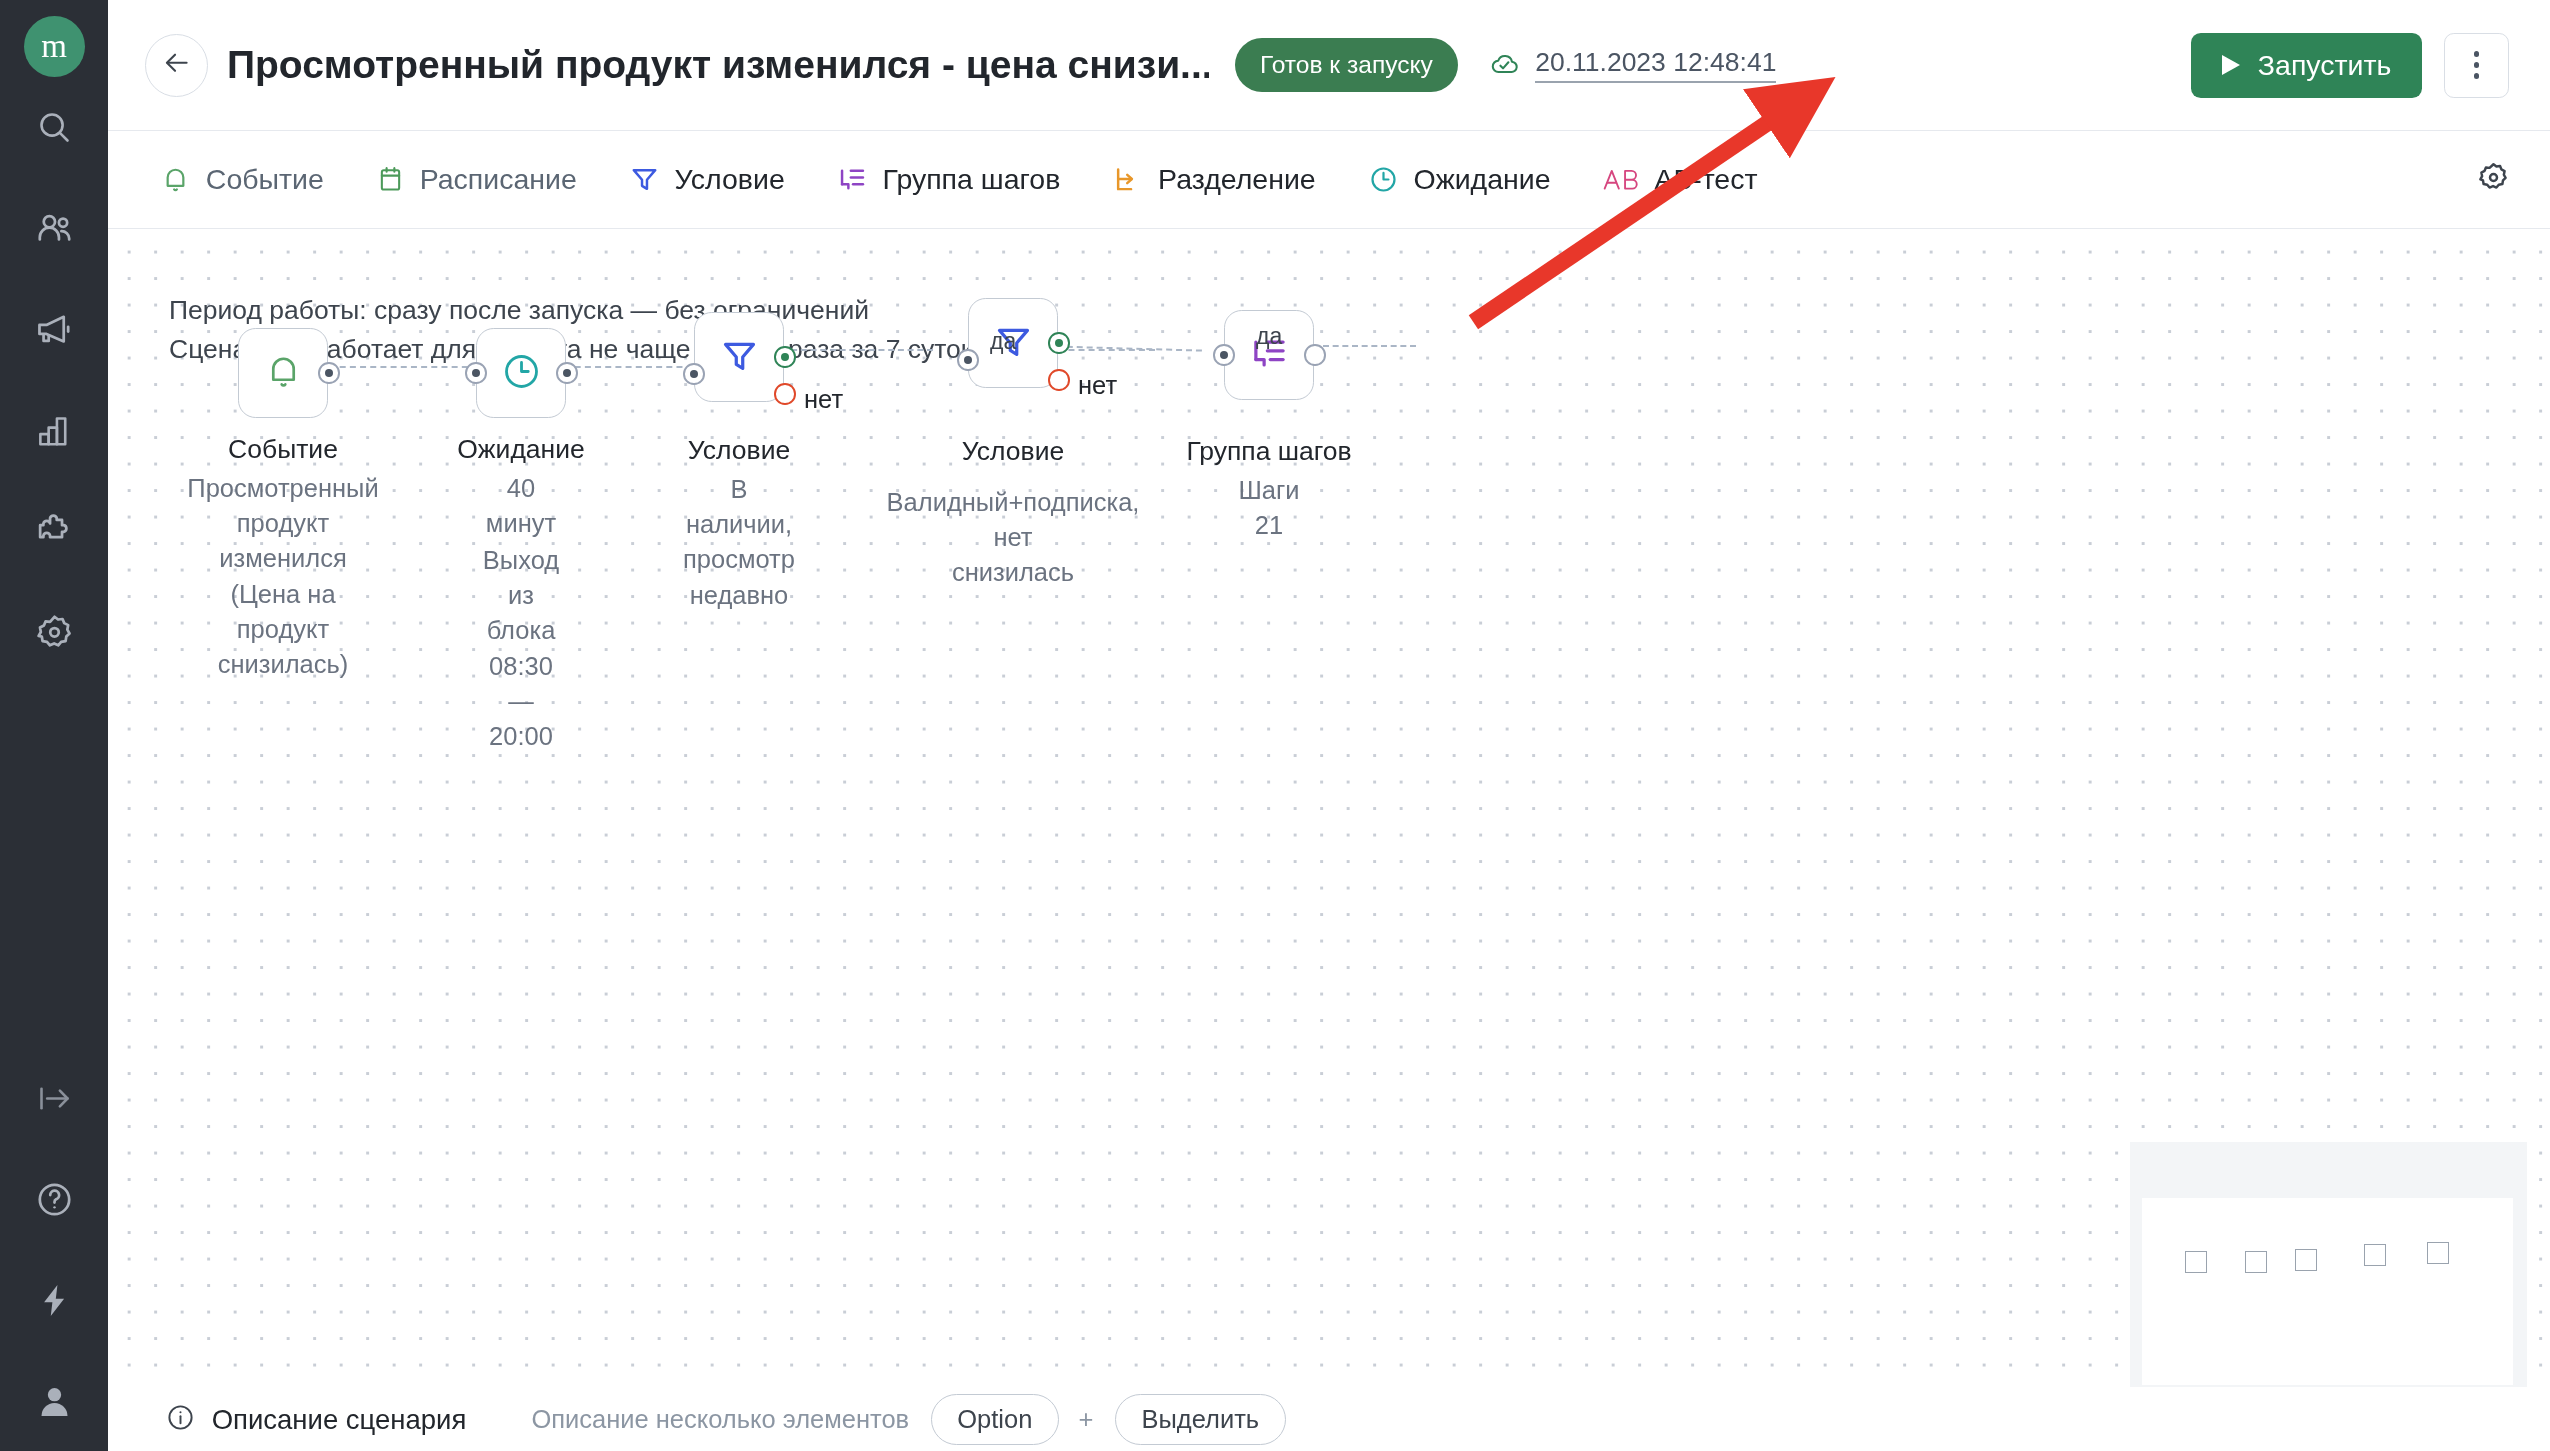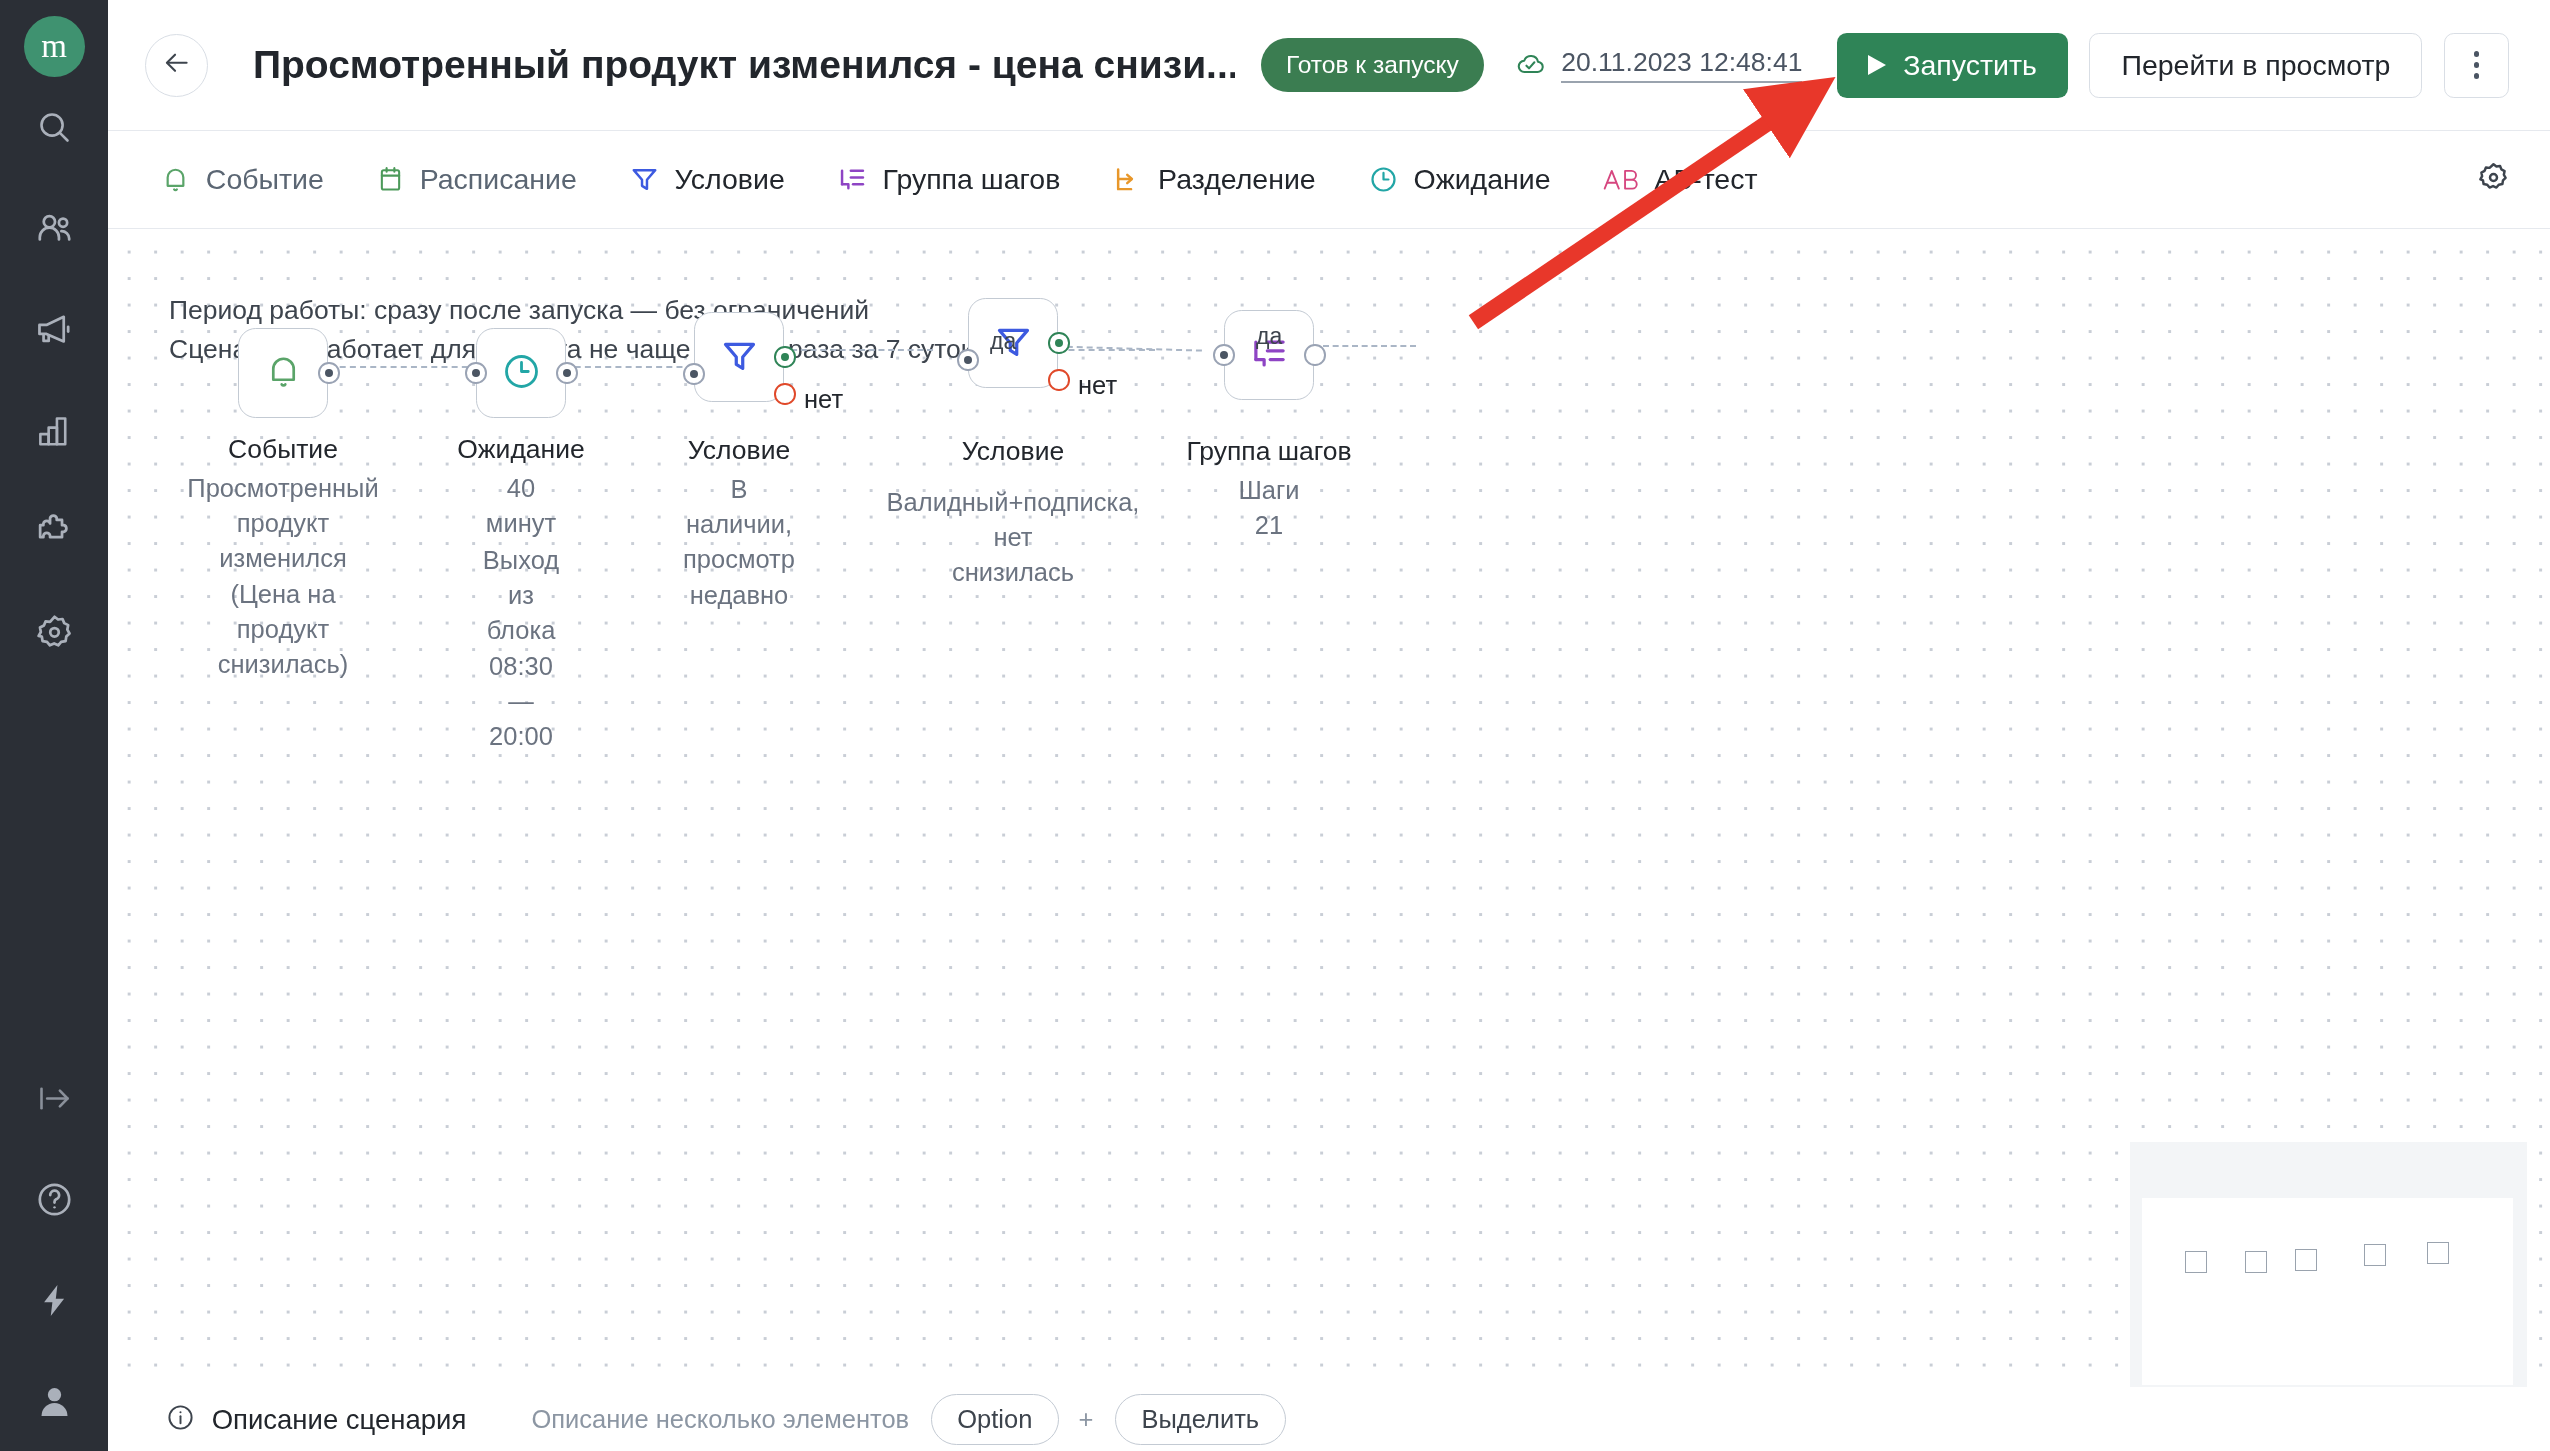--- a/index.html
+++ b/index.html
@@ -44,21 +44,21 @@
   }
   .backbtn {
     width: 63px; height: 63px; border-radius: 50%;
     border: 1px solid #d9dee5; background: #fff;
     display: flex; align-items: center; justify-content: center;
     flex: 0 0 auto; cursor: pointer;
   }
   #title {
     font-size: 39px; color: #22262c; font-weight: 700;
     white-space: nowrap; overflow: hidden;
-    margin-left: 45px;
+    margin-left: 19px;
     max-width: 982px;
   }
   .status-pill {
     margin-left: 25.5px; flex: 0 0 auto;
     background: #3b7d51; color: #fff;
     font-size: 24.6px; border-radius: 39px;
     padding: 12.8px 25.5px; white-space: nowrap; cursor: pointer;
   }
   .saved {
     margin-left: 31px; display: flex; align-items: center; gap: 12.8px;
@@ -329,21 +329,20 @@
           <path d="M7 18.2a4.1 4.1 0 0 1-.3-8.2 5.2 5.2 0 0 1 10 .7 3.7 3.7 0 0 1-.6 7.5z"></path>
           <polyline points="8.3,13.6 10.2,15.5 14.1,11.1"></polyline>
         </svg></span>
       <span class="ts">20.11.2023 12:48:41</span>
     </div>
     <div class="hspacer"></div>
     <div class="btn-run">
       <span class="tri"></span>
       <span>Запустить</span>
     </div>
-    <div class="btn-ghost">Перейти в просмотр</div>
     <div class="btn-kebab">
       <i></i>
       <i></i>
       <i></i>
     </div>
   </div>
 
   <div id="toolbar">
 
     <div class="tool">

